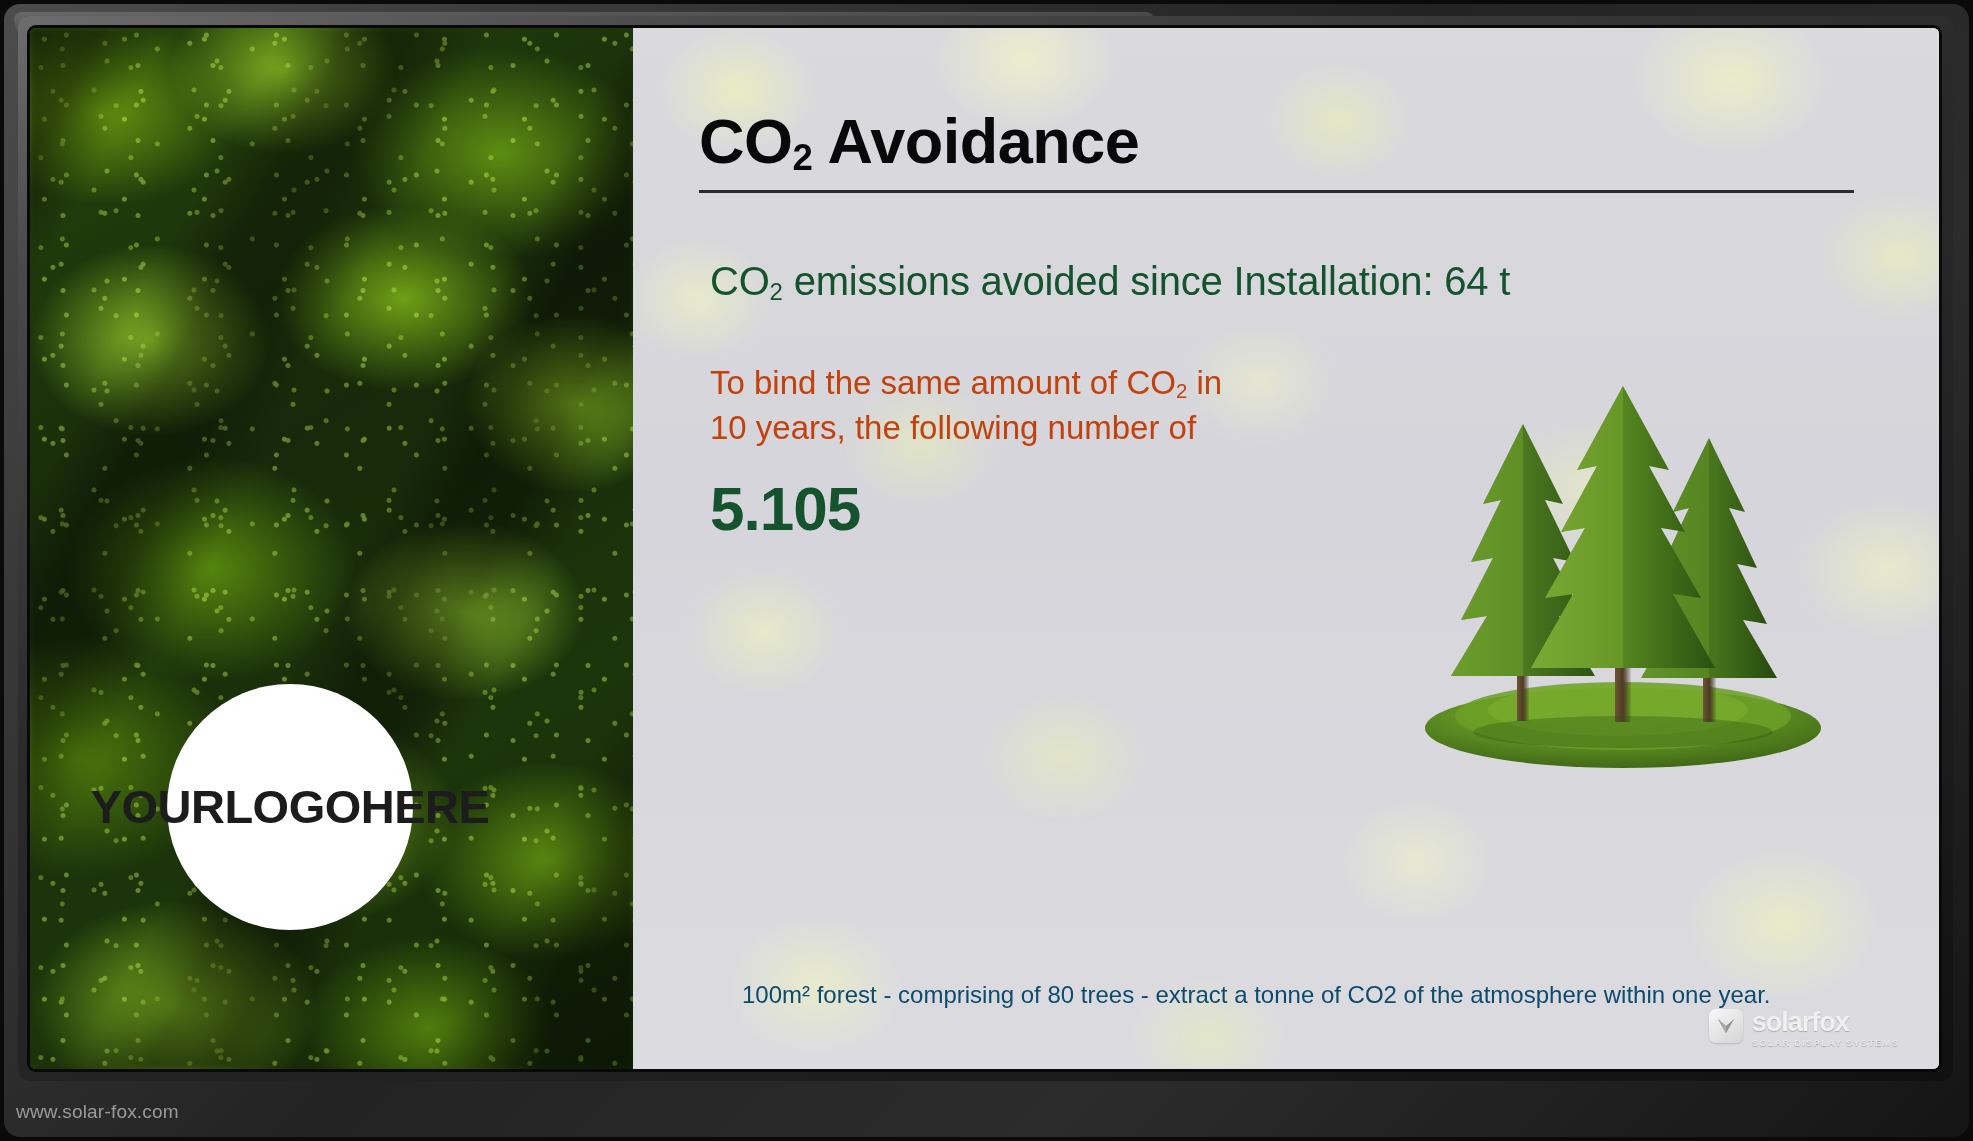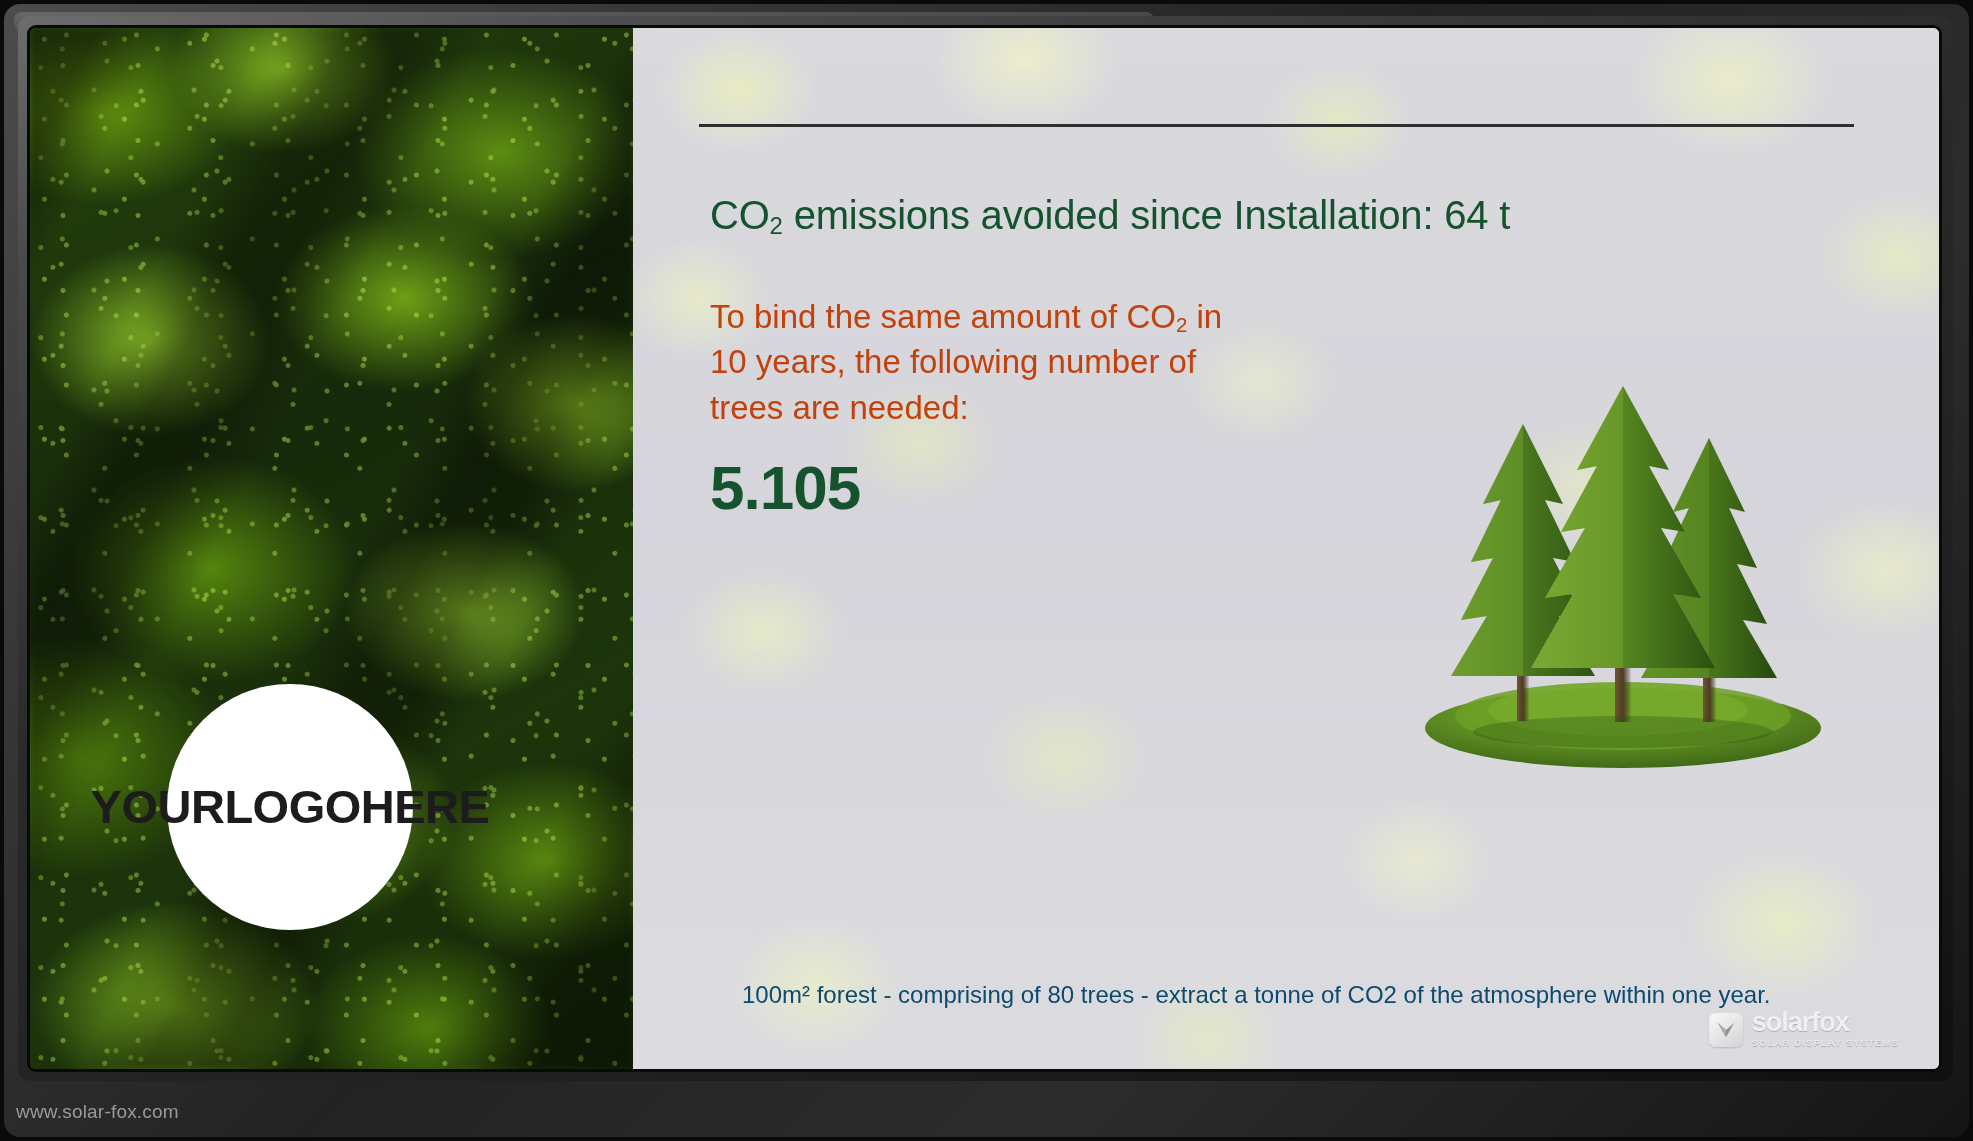--- a/index.html
+++ b/index.html
@@ -158,21 +158,21 @@
     position:absolute; left:77px; top:948px; width:1140px;
     font-size:24px; color:#0c4a6e; line-height:1.55;margin-left:32px;
   }
 
   
   .trees{ position:absolute; left:780px; top:348px; width:420px; height:400px; }
 
   
   .sf-logo{
     position:absolute; right:40px; bottom:22px;
-    display:flex; align-items:flex-end; gap:9px; opacity:.92;
+    display:flex; align-items:flex-start; gap:9px; opacity:.92;
   }
   .sf-mark{
     width:34px; height:34px; border-radius:7px;
     background:linear-gradient(145deg,#fbfbfb,#d4d4d4);
     display:flex; align-items:center; justify-content:center;
     box-shadow:0 1px 2px rgba(0,0,0,.18);
   }
   .sf-text{ display:flex; flex-direction:column; line-height:1; }
   .sf-name{
     font-size:27px; font-weight:bold; color:#f2f2f2; letter-spacing:-1px;
@@ -203,30 +203,30 @@
           <span>LOGO</span>
           <span>HERE</span>
         </div>
       </div>
 
       <div class="right-panel">
         <div class="rp-texture"></div>
 
         <div class="rp-content">
 
+          <h1 class="title"><span>CO</span><sub>2</sub><span> Avoidance</span></h1>
 
 
           <div class="divider"></div>
 
           <div class="headline"><span>CO</span><sub>2</sub><span> emissions avoided since Installation: 64 t</span></div>
 
           <div class="body-text">
             <span>To bind the same amount of CO</span><sub>2</sub><span> in</span><br>
             <span>10 years, the following number of</span><br>
-            <span>trees are needed:</span>
           </div>
 
           <div class="big-number">5.105</div>
         </div>
 
         <div class="trees">
           <svg viewBox="0 0 420 400" width="420" height="400" aria-hidden="true">
             <defs>
               <linearGradient id="gTreeA" x1="0" y1="0" x2="1" y2="0">
                 <stop offset="0%" stop-color="#6b9b2e"></stop>

